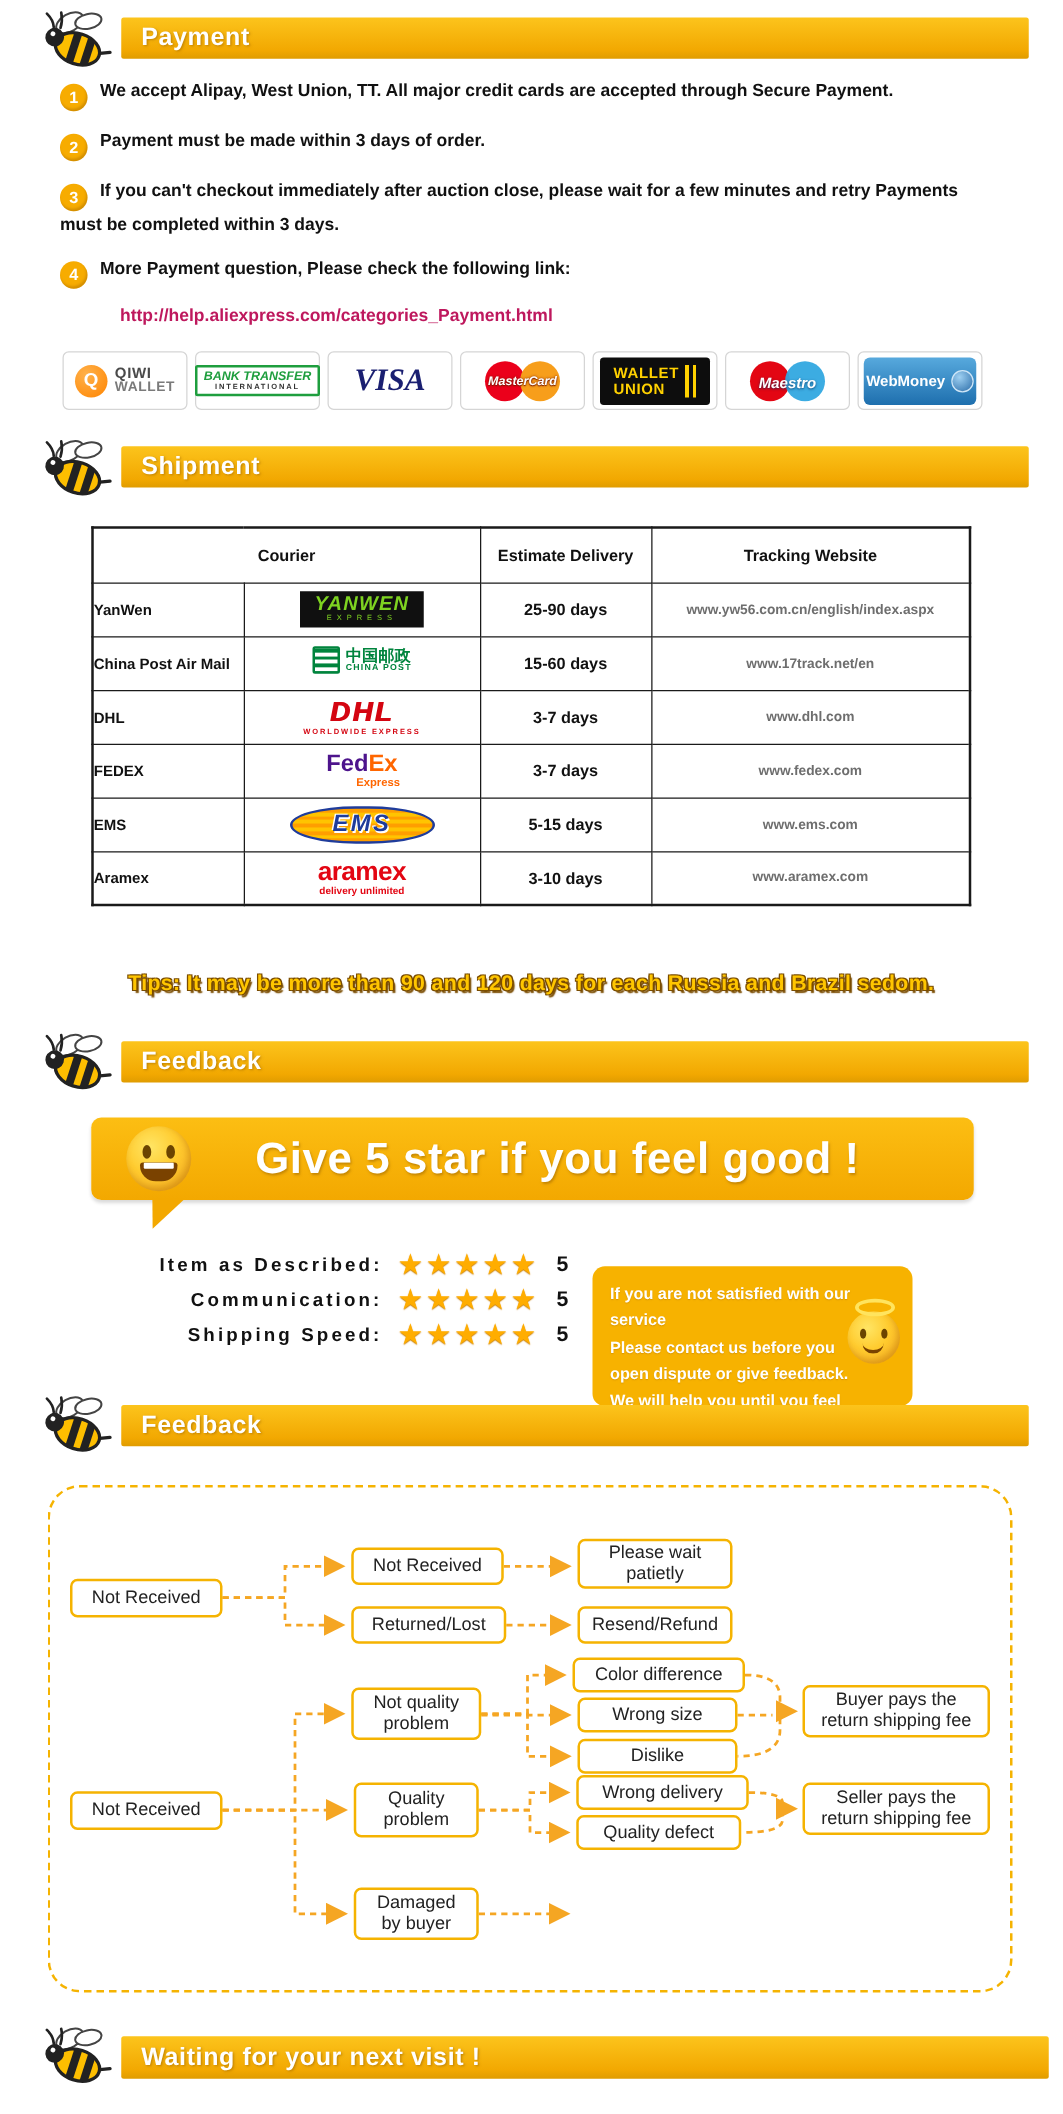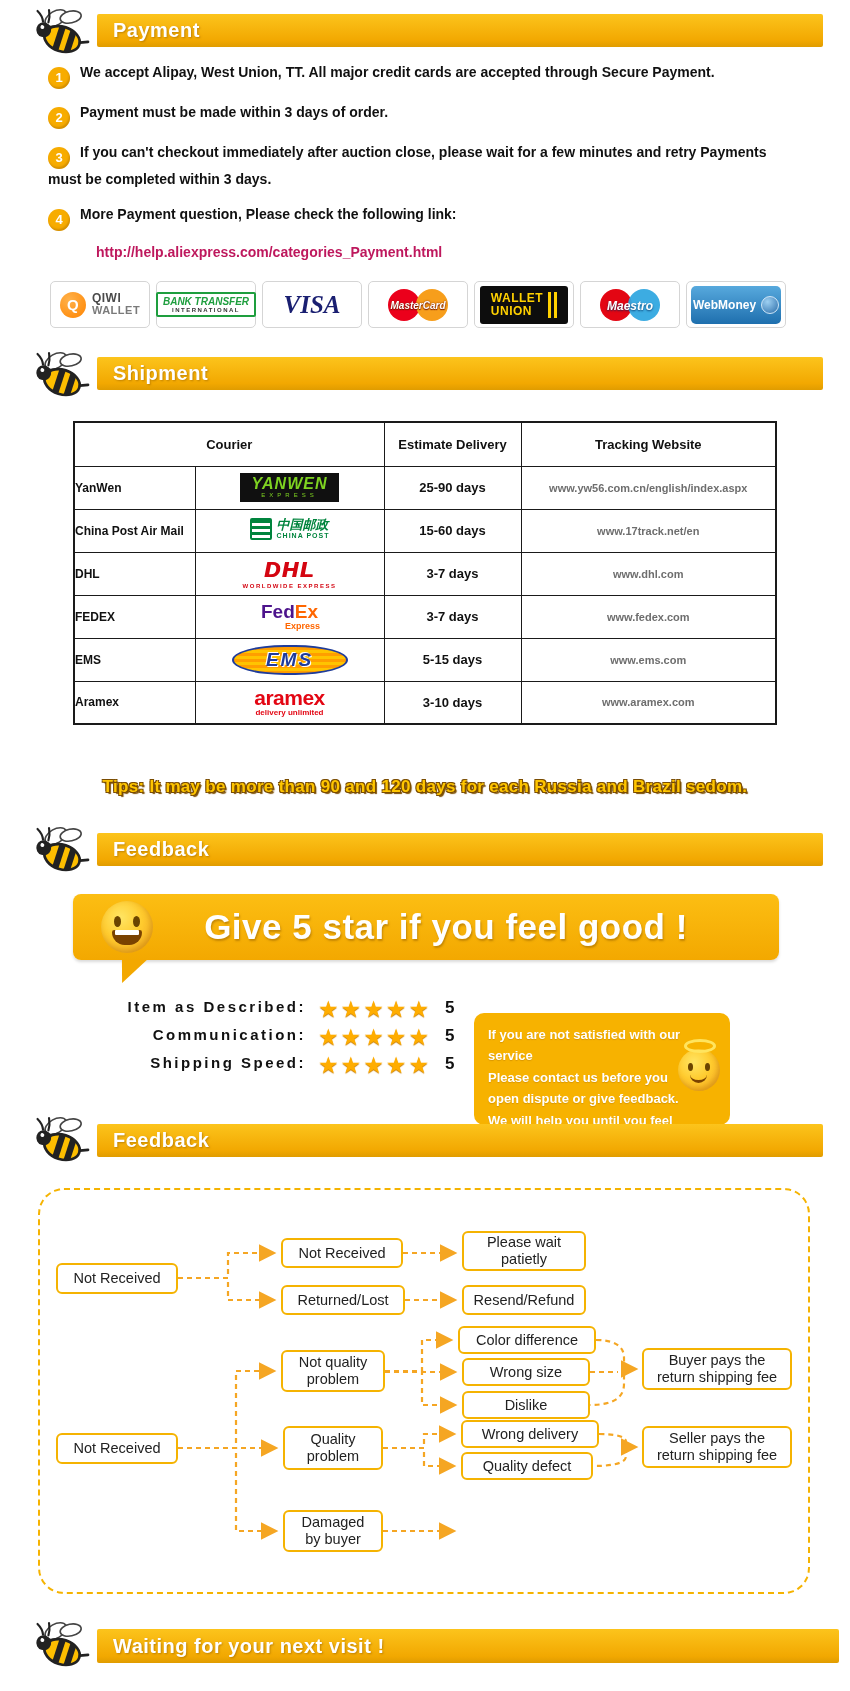--- a/index.html
+++ b/index.html
@@ -52,21 +52,21 @@
   .c-name{width:121px;font-size:12px;font-weight:bold;color:#111;padding-left:8px;text-align:left;}
   .c-logo{width:189px;text-align:center;vertical-align:middle;}
   .c-days{width:137px;font-size:13px;font-weight:bold;color:#111;text-align:center;}
   .c-site{width:255px;font-size:11px;font-weight:bold;color:#6e6e6e;text-align:center;}
   .lg-yanwen{display:inline-block;background:#101010;padding:3px 12px;}
   .yw-main{display:block;color:#7ED321;font-style:italic;font-weight:bold;font-size:16px;letter-spacing:1px;line-height:1;}
   .yw-sub{display:block;color:#7ED321;font-size:6px;letter-spacing:4px;text-align:center;line-height:1.2;}
   .lg-cpost{display:inline-flex;align-items:center;gap:5px;}
   .cp-icon{width:18px;height:18px;background:repeating-linear-gradient(180deg,#00843D 0 3px,#fff 3px 6px);border:2px solid #00843D;border-radius:2px;}
   .cp-col{display:flex;flex-direction:column;line-height:1.05;align-items:flex-start;}
-  .cp-main{font-size:13px;font-weight:bold;color:#00843D;font-style:italic;}
+  .cp-main{font-size:13px;font-weight:bold;color:#00843D;}
   .cp-sub{font-size:7px;font-weight:bold;color:#00843D;letter-spacing:1px;}
   .lg-usps{display:inline-flex;align-items:center;gap:4px;}
   .usps-eagle{width:0;height:0;border-top:11px solid transparent;border-bottom:11px solid transparent;border-left:20px solid #004B87;}
   .usps-col{display:flex;flex-direction:column;line-height:1.1;border-top:2px solid #004B87;border-bottom:2px solid #004B87;padding:1px 2px;}
   .usps-l1,.usps-l2{font-size:11px;font-weight:bold;font-style:italic;color:#004B87;white-space:nowrap;}
   .lg-dhl{display:inline-flex;flex-direction:column;align-items:center;line-height:1;}
   .dhl-main{color:#D40511;font-weight:bold;font-style:italic;font-size:22px;letter-spacing:2px;text-shadow:1px 0 0 #D40511;}
   .dhl-sub{color:#D40511;font-size:6px;font-weight:bold;letter-spacing:1.5px;margin-top:2px;}
   .lg-fedex{display:inline-flex;flex-direction:column;align-items:center;line-height:1;}
   .fx-fed{color:#4D148C;font-weight:bold;font-size:19px;}
@@ -82,21 +82,21 @@
   
   .fb-banner{position:absolute;left:73px;top:74px;width:706px;height:66px;border-radius:8px;background:linear-gradient(180deg,#FCBE13 0%,#F3A800 100%);display:flex;align-items:center;box-shadow:0 2px 3px rgba(0,0,0,.15);}
   .fb-banner-text{flex:1;text-align:center;color:#fff;font-size:35px;font-weight:bold;letter-spacing:.5px;text-shadow:1px 2px 2px rgba(150,95,0,.5);padding-right:40px;}
   .fb-tail{position:absolute;left:118px;top:139px;width:0;height:0;border-left:8px solid transparent;border-right:18px solid transparent;border-top:24px solid #F3A800;transform:skewX(-18deg);}
   .smiley{position:relative;width:52px;height:52px;margin-left:28px;border-radius:50%;background:radial-gradient(circle at 38% 32%,#FFE564 0%,#FFCB2E 45%,#F5A623 100%);box-shadow:inset -2px -3px 6px rgba(180,110,0,.45);}
   .smiley .eye{position:absolute;top:15px;width:7px;height:11px;border-radius:50%;background:#6b4400;}
   .smiley .eye.l{left:13px}.smiley .eye.r{right:13px}
   .smiley .mouth{position:absolute;left:11px;top:29px;width:30px;height:15px;background:#7a4200;border-radius:3px 3px 16px 16px;overflow:hidden;}
   .smiley .teeth{position:absolute;top:0;left:3px;width:24px;height:5px;background:#fff;border-radius:1px;}
   .ratings{position:absolute;left:64px;top:178px;}
-  .rating-row{display:flex;height:28px;}
+  .rating-row{display:flex;align-items:center;height:28px;}
   .rating-label{width:242px;text-align:right;font-size:15px;font-weight:bold;color:#111;letter-spacing:2.5px;}
   .rating-stars{margin-left:12px;font-family:"DejaVu Sans",sans-serif;font-size:23px;color:#FFAD00;letter-spacing:2px;line-height:1;text-shadow:0 1px 1px #c87d00;}
   .rating-score{margin-left:14px;font-size:17px;font-weight:bold;color:#111;}
   .notice-box{position:absolute;left:474px;top:153px;width:256px;height:112px;background:#F7B200;border-radius:10px;box-sizing:border-box;padding:11px 14px;margin-top:40px;}
   .notice-line{color:#fff;font-size:13px;font-weight:bold;line-height:1.65;text-shadow:0 1px 1px rgba(160,100,0,.35);}
   .angel{position:absolute;right:10px;top:36px;width:42px;height:42px;border-radius:50%;background:radial-gradient(circle at 38% 32%,#FFE564 0%,#FFCB2E 45%,#F5A623 100%);box-shadow:inset -2px -3px 5px rgba(180,110,0,.4);}
   .angel .halo{position:absolute;top:-10px;left:6px;width:26px;height:8px;border:3px solid #FFE45E;border-radius:50%;background:transparent;}
   .angel .eye{position:absolute;top:14px;width:5px;height:8px;border-radius:50%;background:#6b4400;}
   .angel .eye.l{left:10px}.angel .eye.r{right:10px}
   .angel .smile{position:absolute;left:12px;top:22px;width:17px;height:9px;border-bottom:3px solid #7a4200;border-radius:0 0 12px 12px;}

